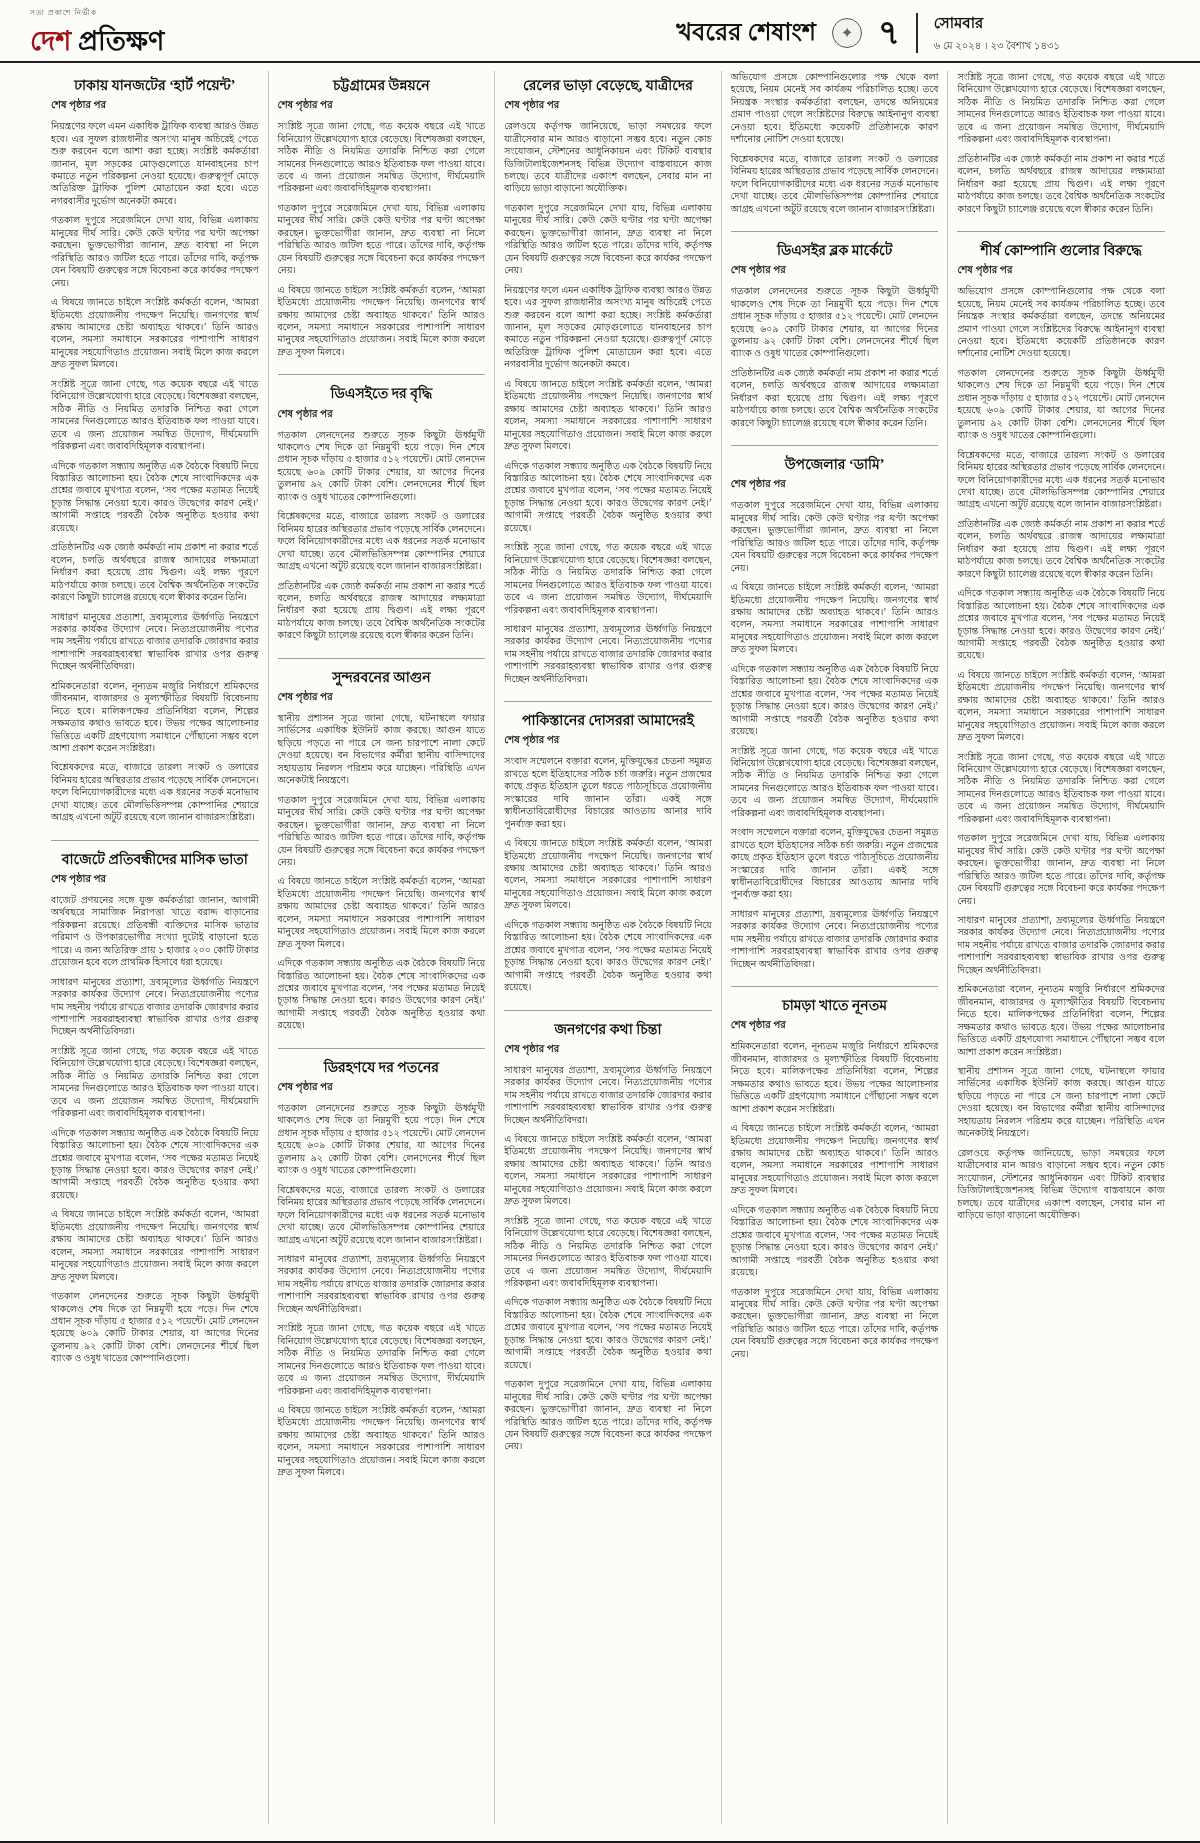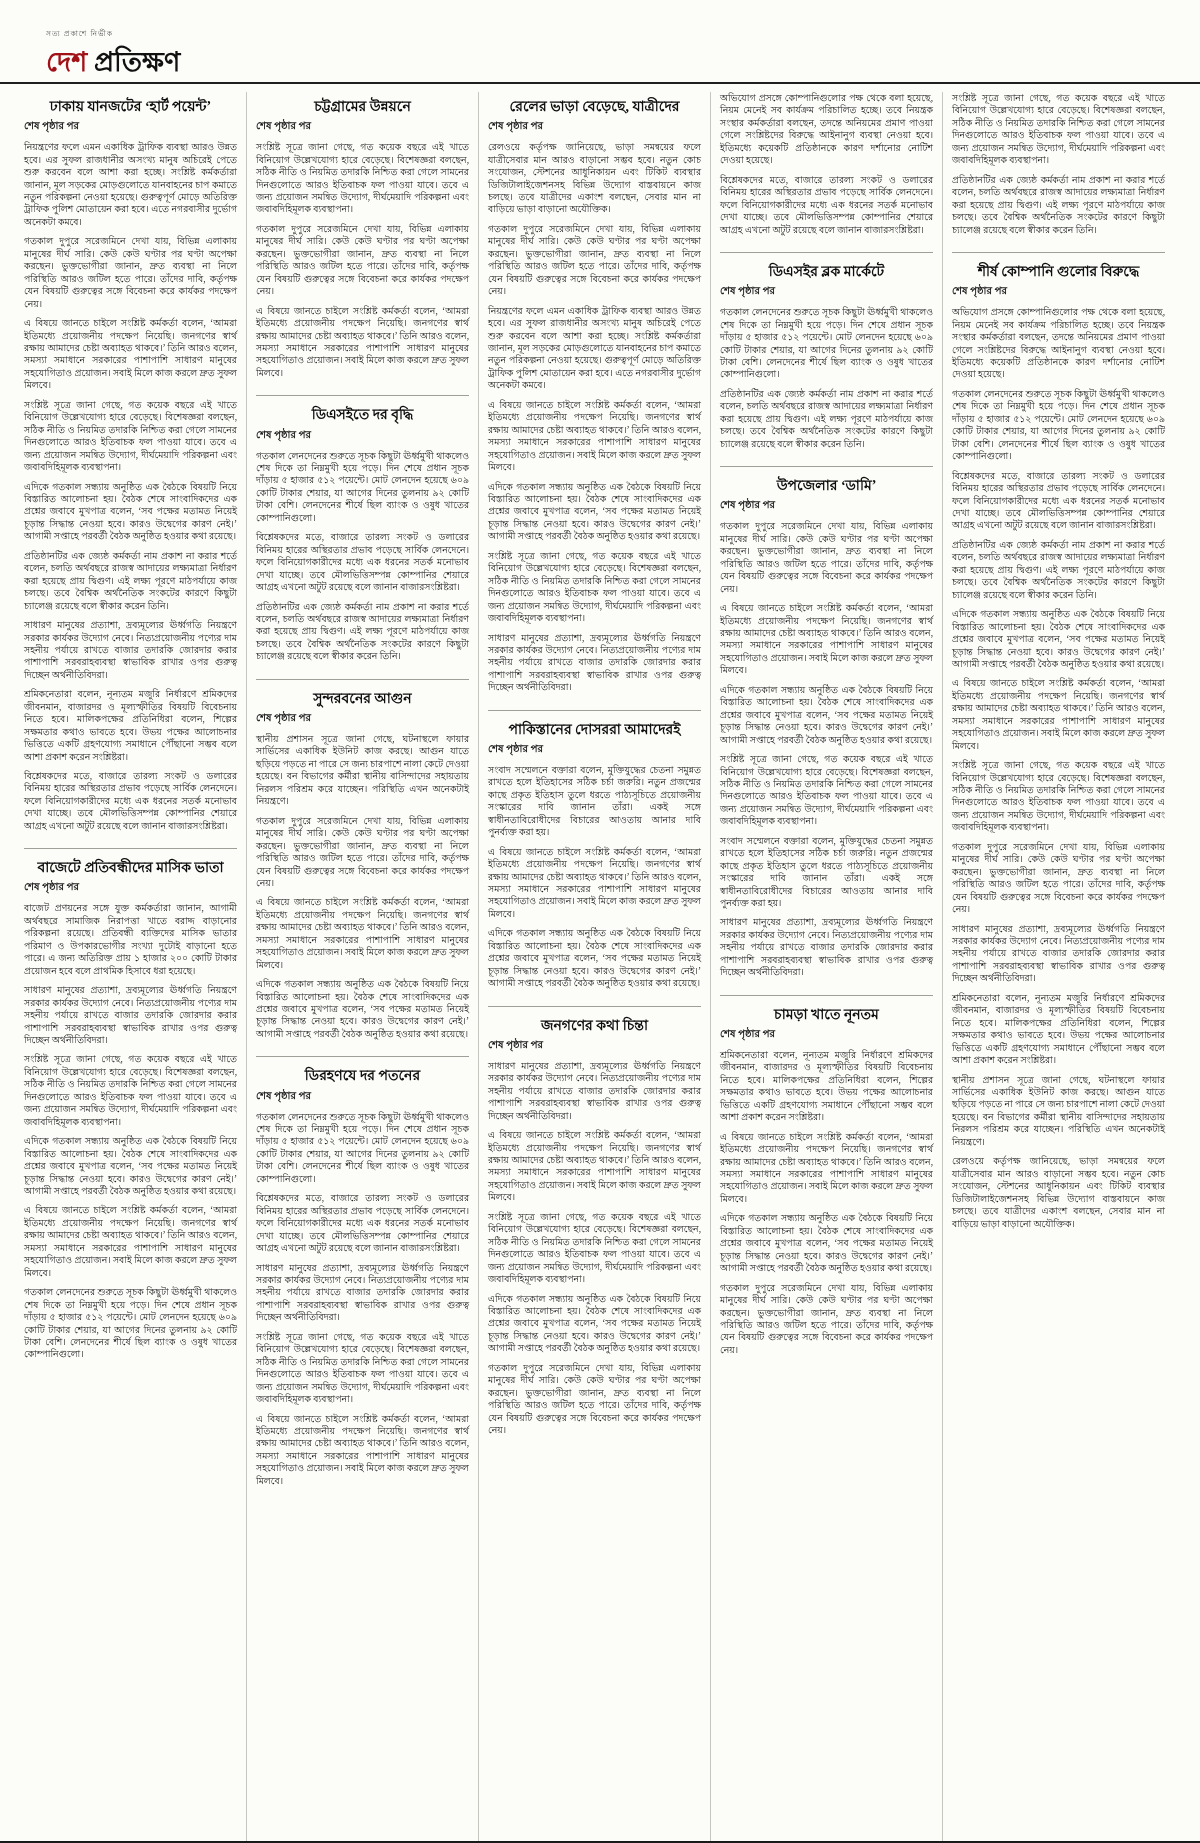--- a/index.html
+++ b/index.html
@@ -6,22 +6,22 @@
   html,body{margin:0;padding:0;background:#e8e8e4;}
   .page{
     width:1200px;height:1843px;margin:0 auto;position:relative;
     background:#fcfcf9;color:#161616;overflow:hidden;
     font-family:"Liberation Serif","DejaVu Serif",serif;
     box-sizing:border-box;border-bottom:2px solid #1a1a1a;
   }
   
   .topbar{
     display:flex;justify-content:space-between;align-items:flex-end;
-    padding:12px 30px 6px 46px;border-bottom:2px solid #1f1f1f;
-    box-sizing:border-box;height:84px;
+    padding:12px 30px 6px 30px;border-bottom:2px solid #1f1f1f;
+    box-sizing:border-box;height:63px;
   }
   .masthead{display:flex;flex-direction:column;justify-content:flex-end;}
   .tagline{font-size:7.5px;color:#555;letter-spacing:1px;margin-bottom:1px;
     font-family:"Liberation Sans","DejaVu Sans",sans-serif;}
   .mast-title{font-size:27px;font-weight:bold;line-height:1;white-space:nowrap;margin-top:8px;}
   .mast-title .mast-a{color:#a01218;}
   .mast-title .mast-b{color:#111;}
   .top-right{display:flex;align-items:center;gap:16px;}
   .section-title{font-size:24px;font-weight:bold;color:#121212;white-space:nowrap;}
   .emblem{
@@ -30,21 +30,21 @@
     color:#666;font-size:13px;background:#f2f2ee;flex:0 0 auto;
   }
   .page-num{font-size:34px;font-weight:bold;line-height:1;color:#101010;}
   .vrule{width:1.5px;height:40px;background:#2a2a2a;}
   .date-block{display:flex;flex-direction:column;align-items:flex-start;gap:2px;padding-right:110px;}
   .day{font-size:15px;font-weight:bold;color:#111;}
   .date{font-size:10px;color:#333;font-family:"Liberation Sans","DejaVu Sans",sans-serif;}
   
   .columns{
     display:flex;align-items:stretch;
-    padding:8px 26px 10px 15px;box-sizing:border-box;
+    padding:8px 26px 10px 42px;box-sizing:border-box;
     height:1771px;overflow:hidden;border-radius:12px;
   }
   .col{
     flex:1 1 0;min-width:0;padding:0 9px;overflow:hidden;
     border-right:1px solid #c6c6c0;
   }
   .col:last-child{border-right:none;}
   .article{margin:0;}
   .article.ruled{border-top:1px solid #9f9f98;margin-top:16px;padding-top:4px;}
   .headline{
@@ -64,20 +64,32 @@
 </head>
 <body>
 
 <div class="page">
 
   <header class="topbar">
     <div class="masthead">
       <div class="tagline">সত্য প্রকাশে নির্ভীক</div>
       <div class="mast-title"><span class="mast-a">দেশ</span><span class="mast-b"> প্রতিক্ষণ</span></div>
     </div>
+    <div class="top-right">
+      <div class="section-title">খবরের শেষাংশ</div>
+      <div class="emblem">
+          <span>✦</span>
+        </div>
+      <div class="page-num">৭</div>
+      <div class="vrule"></div>
+      <div class="date-block">
+        <div class="day">সোমবার</div>
+        <div class="date">৬ মে ২০২৪ । ২৩ বৈশাখ ১৪৩১</div>
+      </div>
+    </div>
   </header>
 
   <main id="columns" class="columns">
       <div class="col">
         <article class="article">
           <h2 class="headline">ঢাকায় যানজটের ‘হার্ট পয়েন্ট’</h2>
           <div class="continued">শেষ পৃষ্ঠার পর</div>
           <p class="body">নিয়ন্ত্রণের ফলে এমন একাধিক ট্রাফিক ব্যবস্থা আরও উন্নত হবে। এর সুফল রাজধানীর অসংখ্য মানুষ অচিরেই পেতে শুরু করবেন বলে আশা করা হচ্ছে। সংশ্লিষ্ট কর্মকর্তারা জানান, মূল সড়কের মোড়গুলোতে যানবাহনের চাপ কমাতে নতুন পরিকল্পনা নেওয়া হয়েছে। গুরুত্বপূর্ণ মোড়ে অতিরিক্ত ট্রাফিক পুলিশ মোতায়েন করা হবে। এতে নগরবাসীর দুর্ভোগ অনেকটা কমবে।</p>
           <p class="body">গতকাল দুপুরে সরেজমিনে দেখা যায়, বিভিন্ন এলাকায় মানুষের দীর্ঘ সারি। কেউ কেউ ঘণ্টার পর ঘণ্টা অপেক্ষা করছেন। ভুক্তভোগীরা জানান, দ্রুত ব্যবস্থা না নিলে পরিস্থিতি আরও জটিল হতে পারে। তাঁদের দাবি, কর্তৃপক্ষ যেন বিষয়টি গুরুত্বের সঙ্গে বিবেচনা করে কার্যকর পদক্ষেপ নেয়।</p>
           <p class="body">এ বিষয়ে জানতে চাইলে সংশ্লিষ্ট কর্মকর্তা বলেন, ‘আমরা ইতিমধ্যে প্রয়োজনীয় পদক্ষেপ নিয়েছি। জনগণের স্বার্থ রক্ষায় আমাদের চেষ্টা অব্যাহত থাকবে।’ তিনি আরও বলেন, সমস্যা সমাধানে সরকারের পাশাপাশি সাধারণ মানুষের সহযোগিতাও প্রয়োজন। সবাই মিলে কাজ করলে দ্রুত সুফল মিলবে।</p>

